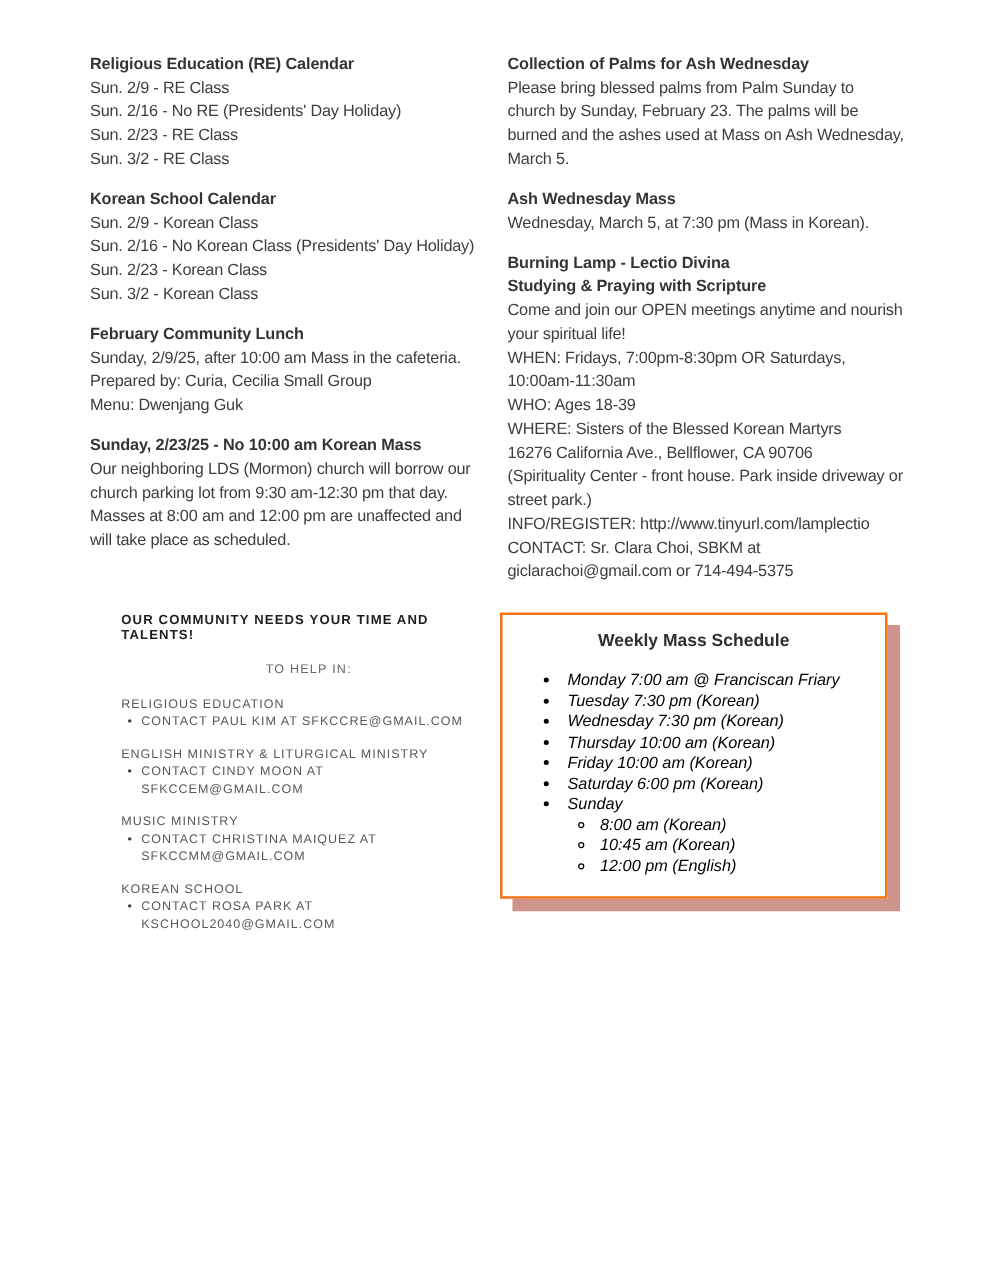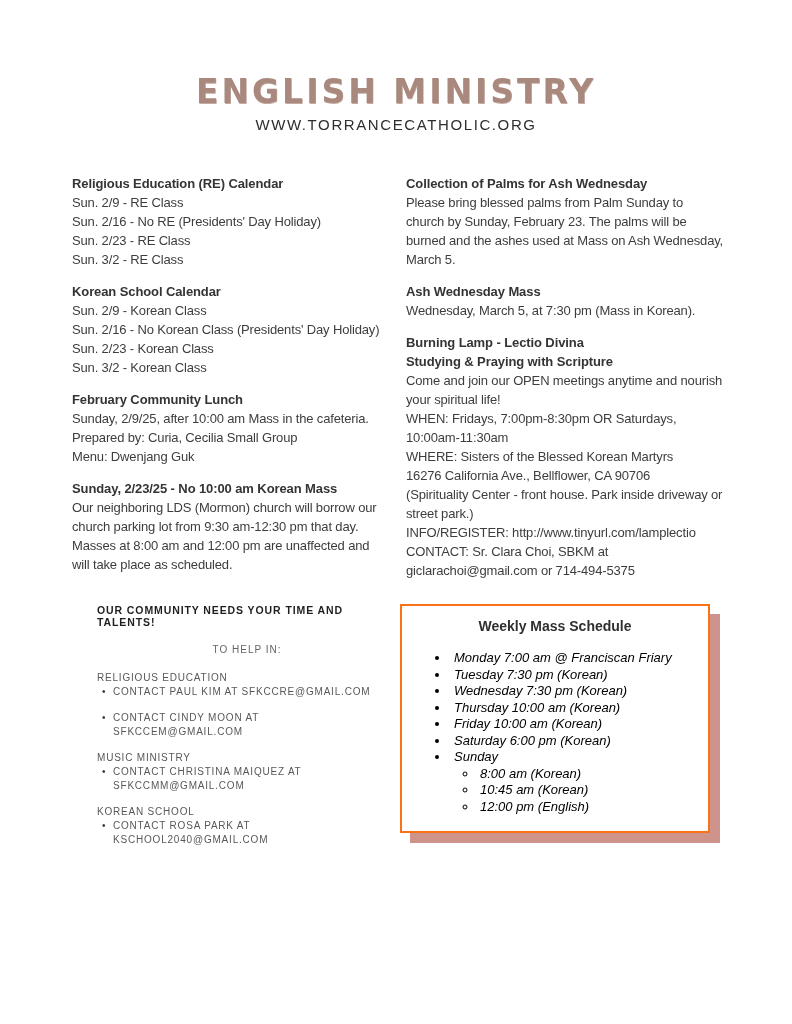--- a/index.html
+++ b/index.html
@@ -126,24 +126,20 @@
     list-style: circle;
     padding-left: 24px;
   }
   .mass-sub > li { padding-left: 2px; }
 </style>
 </head>
 <body>
 
 <div class="page">
 
-  <div class="header">
-    <div class="title">ENGLISH MINISTRY</div>
-    <div class="subtitle">WWW.TORRANCECATHOLIC.ORG</div>
-  </div>
 
   <div class="columns">
 
     <div class="col-left">
       <section class="sec">
         <div class="h">Religious Education (RE) Calendar</div>
         <p class="ln">Sun. 2/9 - RE Class</p>
         <p class="ln">Sun. 2/16 - No RE (Presidents' Day Holiday)</p>
         <p class="ln">Sun. 2/23 - RE Class</p>
         <p class="ln">Sun. 3/2 - RE Class</p>
@@ -180,20 +176,21 @@
       <section class="sec">
         <div class="h">Ash Wednesday Mass</div>
         <p class="ln">Wednesday, March 5, at 7:30 pm (Mass in Korean).</p>
       </section>
 
       <section class="sec">
         <div class="h">Burning Lamp - Lectio Divina</div>
         <div class="h">Studying &amp; Praying with Scripture</div>
         <p class="ln">Come and join our OPEN meetings anytime and nourish your spiritual life!</p>
         <p class="ln">WHEN: Fridays, 7:00pm-8:30pm OR Saturdays, 10:00am-11:30am</p>
+        <p class="ln">WHO: Ages 18-39</p>
         <p class="ln">WHERE: Sisters of the Blessed Korean Martyrs</p>
         <p class="ln">16276 California Ave., Bellflower, CA 90706</p>
         <p class="ln">(Spirituality Center - front house. Park inside driveway or street park.)</p>
         <p class="ln">INFO/REGISTER: http://www.tinyurl.com/lamplectio</p>
         <p class="ln">CONTACT: Sr. Clara Choi, SBKM at giclarachoi@gmail.com or 714-494-5375</p>
       </section>
     </div>
 
   </div>
 
@@ -202,20 +199,21 @@
     <div class="volunteer">
       <div class="vol-headline">OUR COMMUNITY NEEDS YOUR TIME AND TALENTS!</div>
       <div class="vol-intro">TO HELP IN:</div>
 
       <div class="vol-group">
         <div class="vol-title">RELIGIOUS EDUCATION</div>
         <div class="vol-contact"><span class="bullet">•</span><span>CONTACT PAUL KIM AT SFKCCRE@GMAIL.COM</span></div>
       </div>
 
       <div class="vol-group">
+        <div class="vol-title">ENGLISH MINISTRY &amp; LITURGICAL MINISTRY</div>
         <div class="vol-contact"><span class="bullet">•</span><span>CONTACT CINDY MOON AT SFKCCEM@GMAIL.COM</span></div>
       </div>
 
       <div class="vol-group">
         <div class="vol-title">MUSIC MINISTRY</div>
         <div class="vol-contact"><span class="bullet">•</span><span>CONTACT CHRISTINA MAIQUEZ AT SFKCCMM@GMAIL.COM</span></div>
       </div>
 
       <div class="vol-group">
         <div class="vol-title">KOREAN SCHOOL</div>

